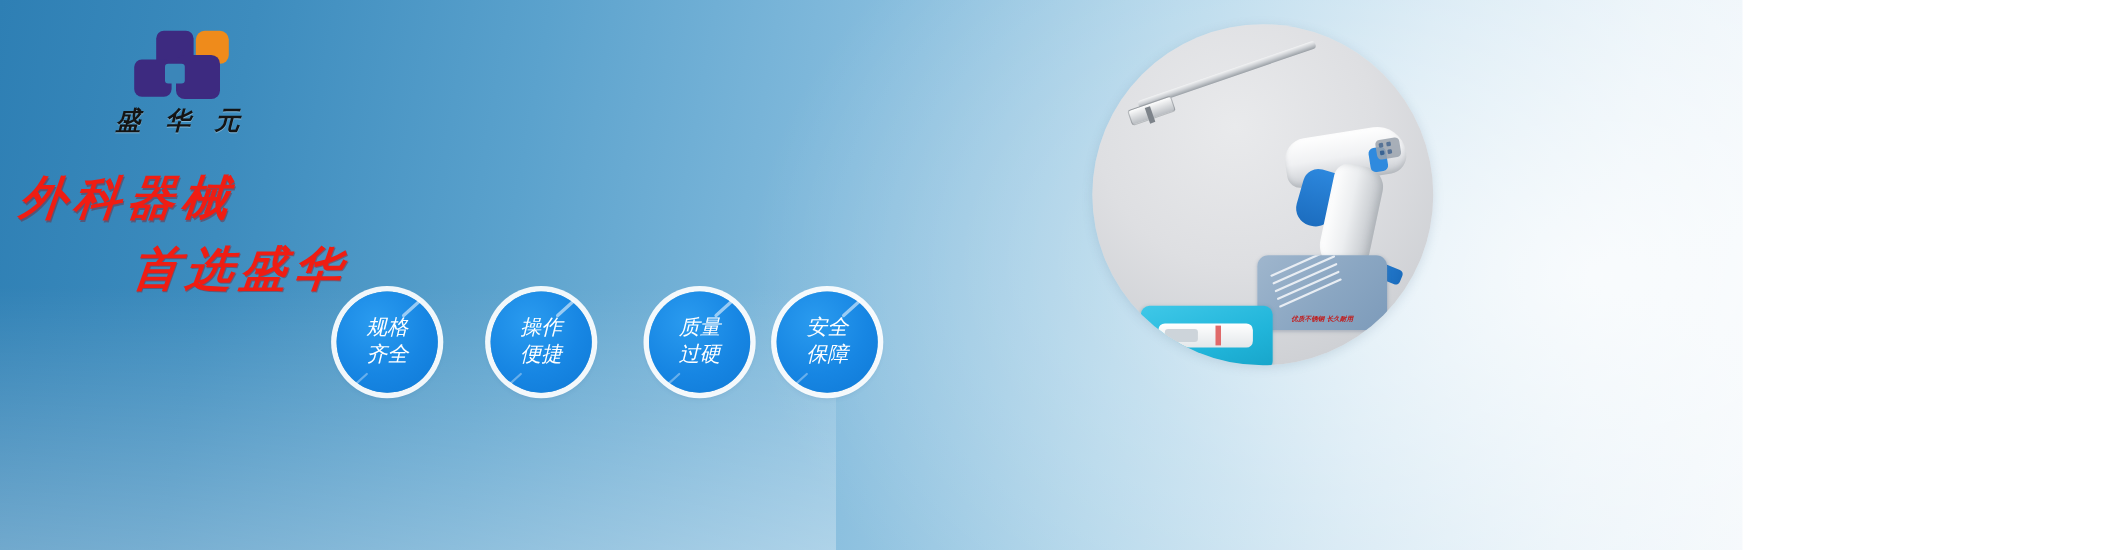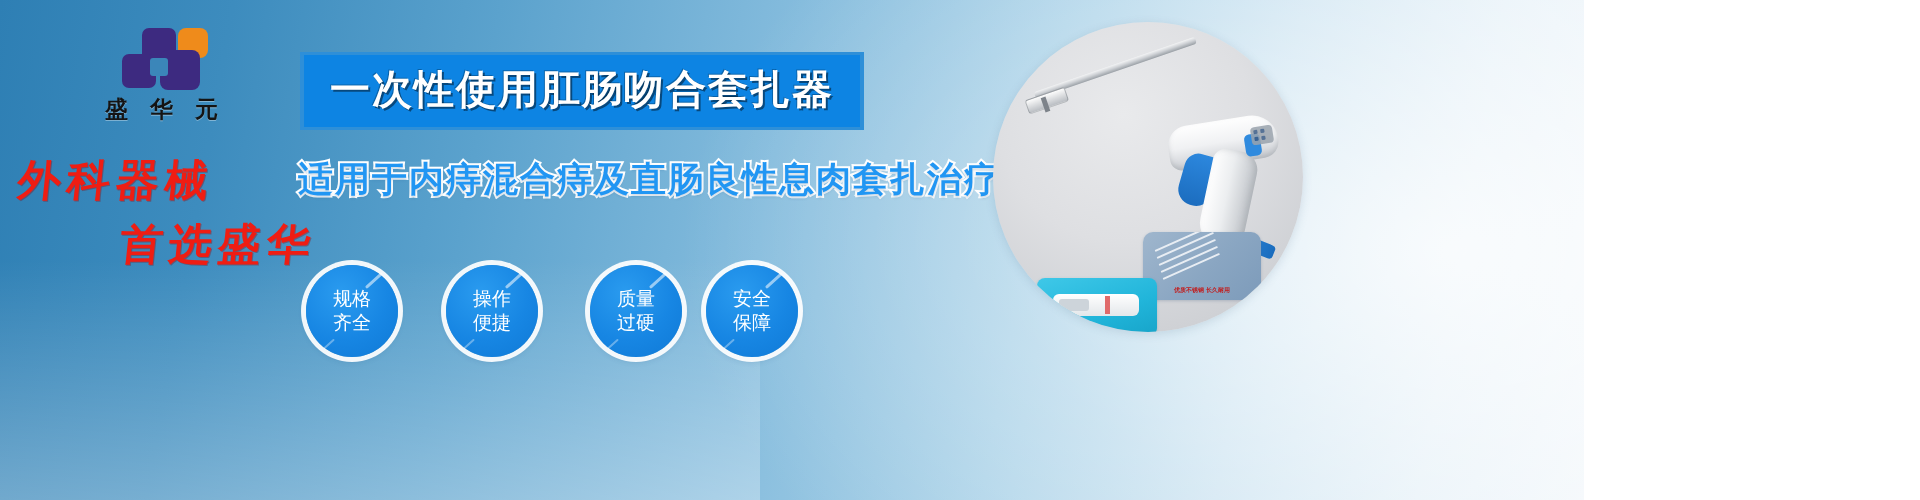--- a/index.html
+++ b/index.html
@@ -6,20 +6,21 @@
   html,body{margin:0;padding:0;}
   body{
     width:1920px;height:500px;overflow:hidden;
     font-family:"Liberation Sans","DejaVu Sans",sans-serif;
   }
   #banner{
     position:relative;width:1584px;height:500px;overflow:hidden;
     background:
       radial-gradient(ellipse 1100px 700px at 1450px 250px, rgba(255,255,255,0.75) 0%, rgba(255,255,255,0.25) 40%, rgba(255,255,255,0) 70%),
       linear-gradient(100deg,#2e7fb4 0%, #3d8cbe 14%, #5ba2cd 30%, #85bcdd 48%, #aed4e9 64%, #cfe5f2 78%, #e6f1f8 90%, #f2f7fb 100%);
+    font-style: italic;
   }
   
   #banner:before{
     content:"";position:absolute;left:0;bottom:0;width:760px;height:240px;
     background:linear-gradient(to top, rgba(255,255,255,0.30), rgba(255,255,255,0));
     pointer-events:none;
   }
 
   
   .logo{position:absolute;left:70px;top:28px;width:190px;height:100px;}
@@ -223,29 +224,21 @@
       <div class="sq notch"></div>
     </div>
     <div class="logo-text">盛 华 元</div>
   </div>
 
   <div class="calli">
     <div class="l1">外科器械</div>
     <div class="l2">首选盛华</div>
   </div>
 
-  <div class="title-wrap">
-    <div class="title-outer">
-      <div class="title-bar">
-        <span class="t">一次性使用肛肠吻合套扎器</span>
-      </div>
-    </div>
-  </div>
-
-  <div class="subtitle">适用于内痔混合痔及直肠良性息肉套扎治疗</div>
+
 
   <div class="badges">
     <div class="badge b0">
       <span class="shine"></span>
       <span class="shine2"></span>
       <span>规格</span>
       <span>齐全</span>
     </div>
     <div class="badge b1">
       <span class="shine"></span>

